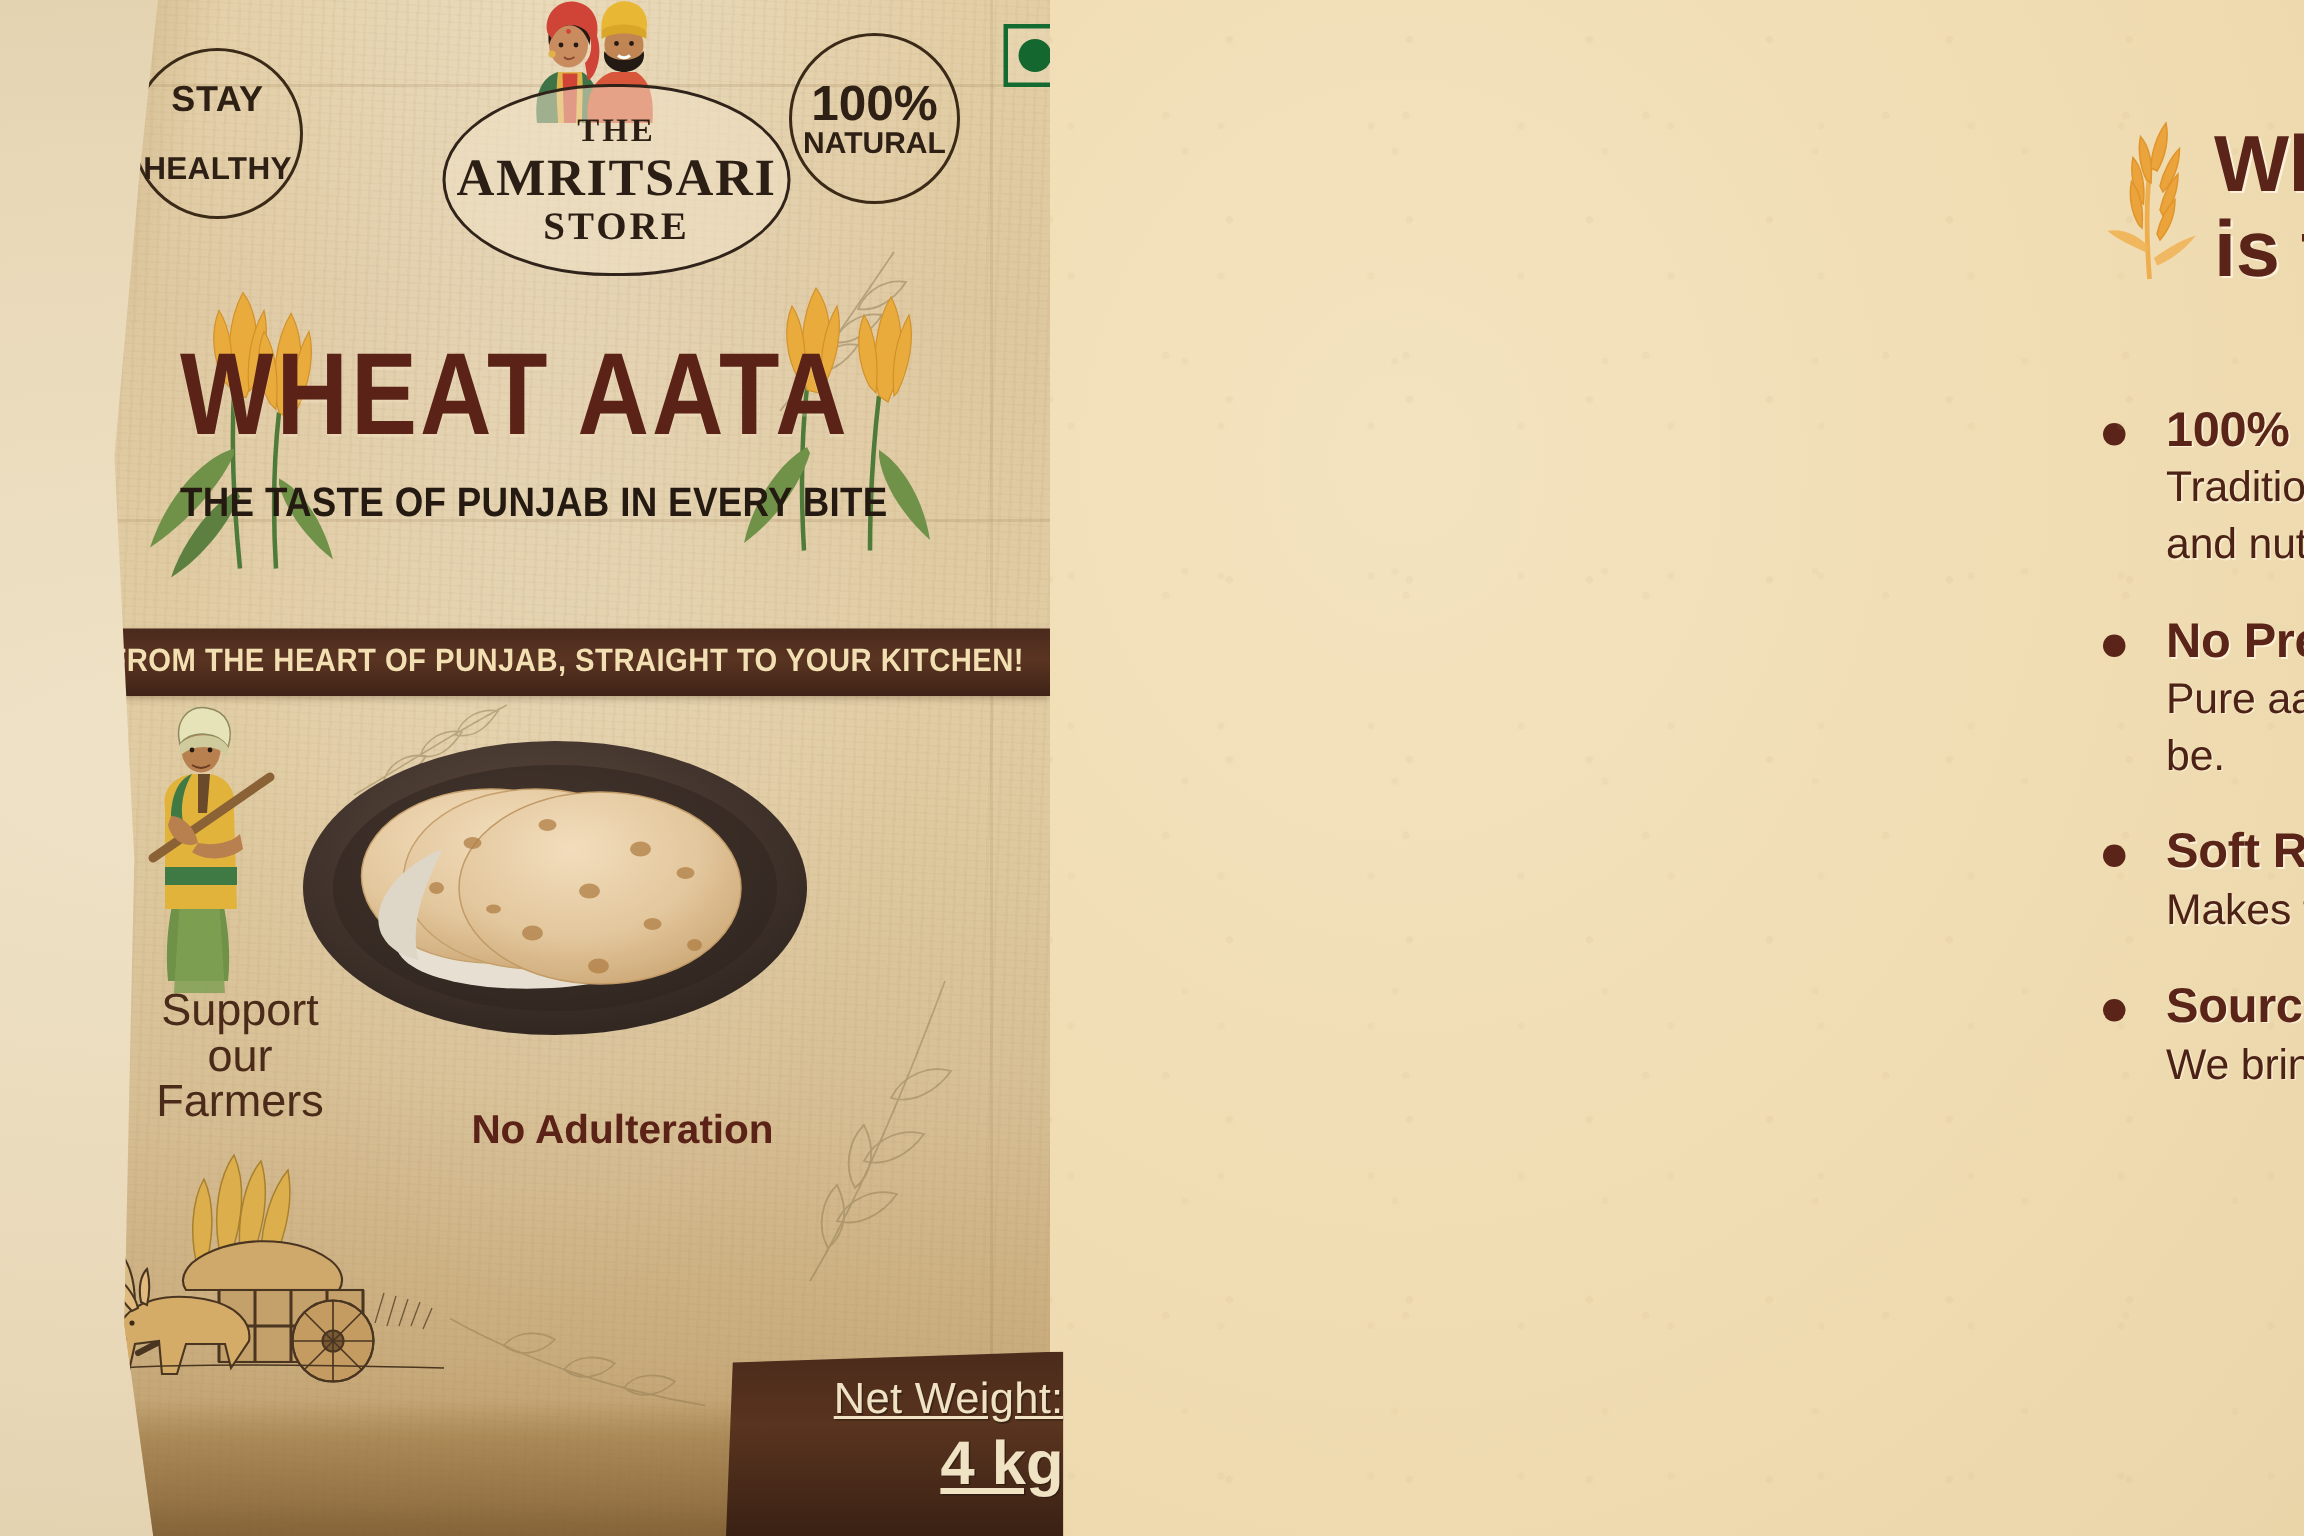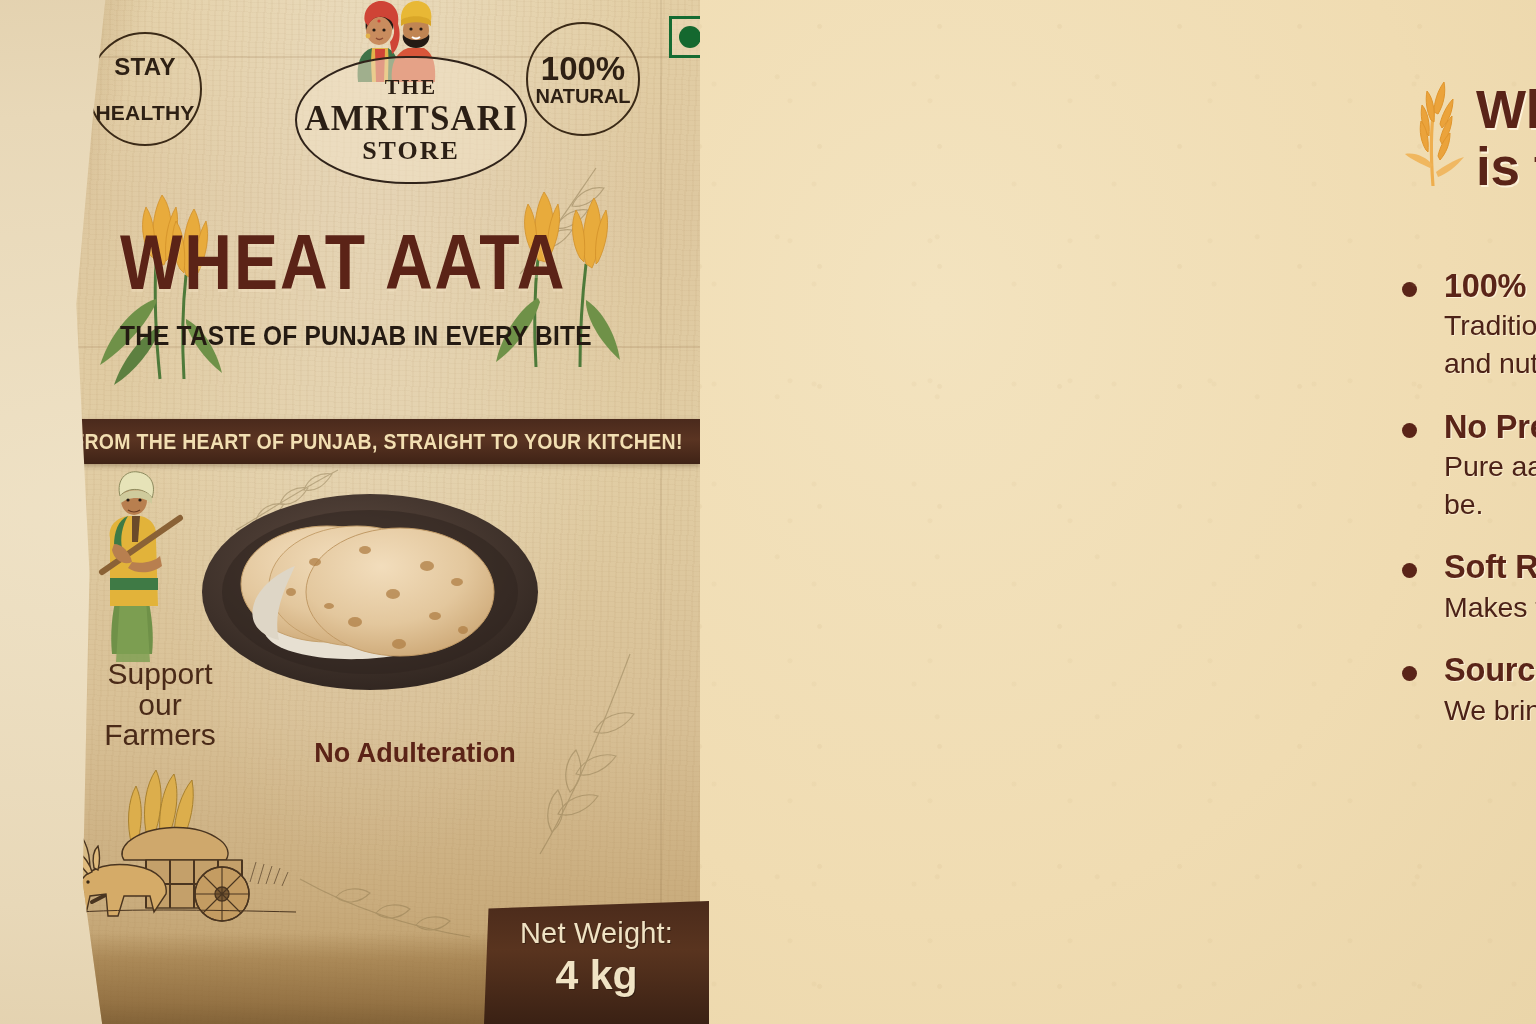--- a/index.html
+++ b/index.html
@@ -170,23 +170,24 @@
     text-align:center; color:#5b2317; line-height:1.28;
   }
   #claims div{ font-size:27px; font-weight:700; }
 
   
   #netwt{
     position:absolute; left:484px; top:901px;
     width:225px; height:123px;
     background:linear-gradient(180deg,#4b2b1b 0%,#59341f 40%,#3a2114 100%);
     clip-path: polygon(2% 6%, 100% 0%, 100% 100%, 0% 100%);
-    color:#f0e3c4; text-align:center;
+    color:#f0e3c4; text-align:right;
     padding-top:16px;
     box-shadow:-3px 0 10px rgba(50,28,12,.3);
+    text-decoration:underline;
   }
   #netwt .nw-label{ font-size:29px; letter-spacing:.2px; text-shadow:1px 1px 0 rgba(0,0,0,.3);}
   #netwt .nw-value{ font-size:41px; font-weight:700; margin-top:2px; text-shadow:1px 1px 0 rgba(0,0,0,.3);}
 
   
   #headline{
     position:absolute; left:798px; top:82px; width:680px;
     color:#5a2418;
     font-size:53px; font-weight:700; line-height:1.07;
     letter-spacing:-.3px;

